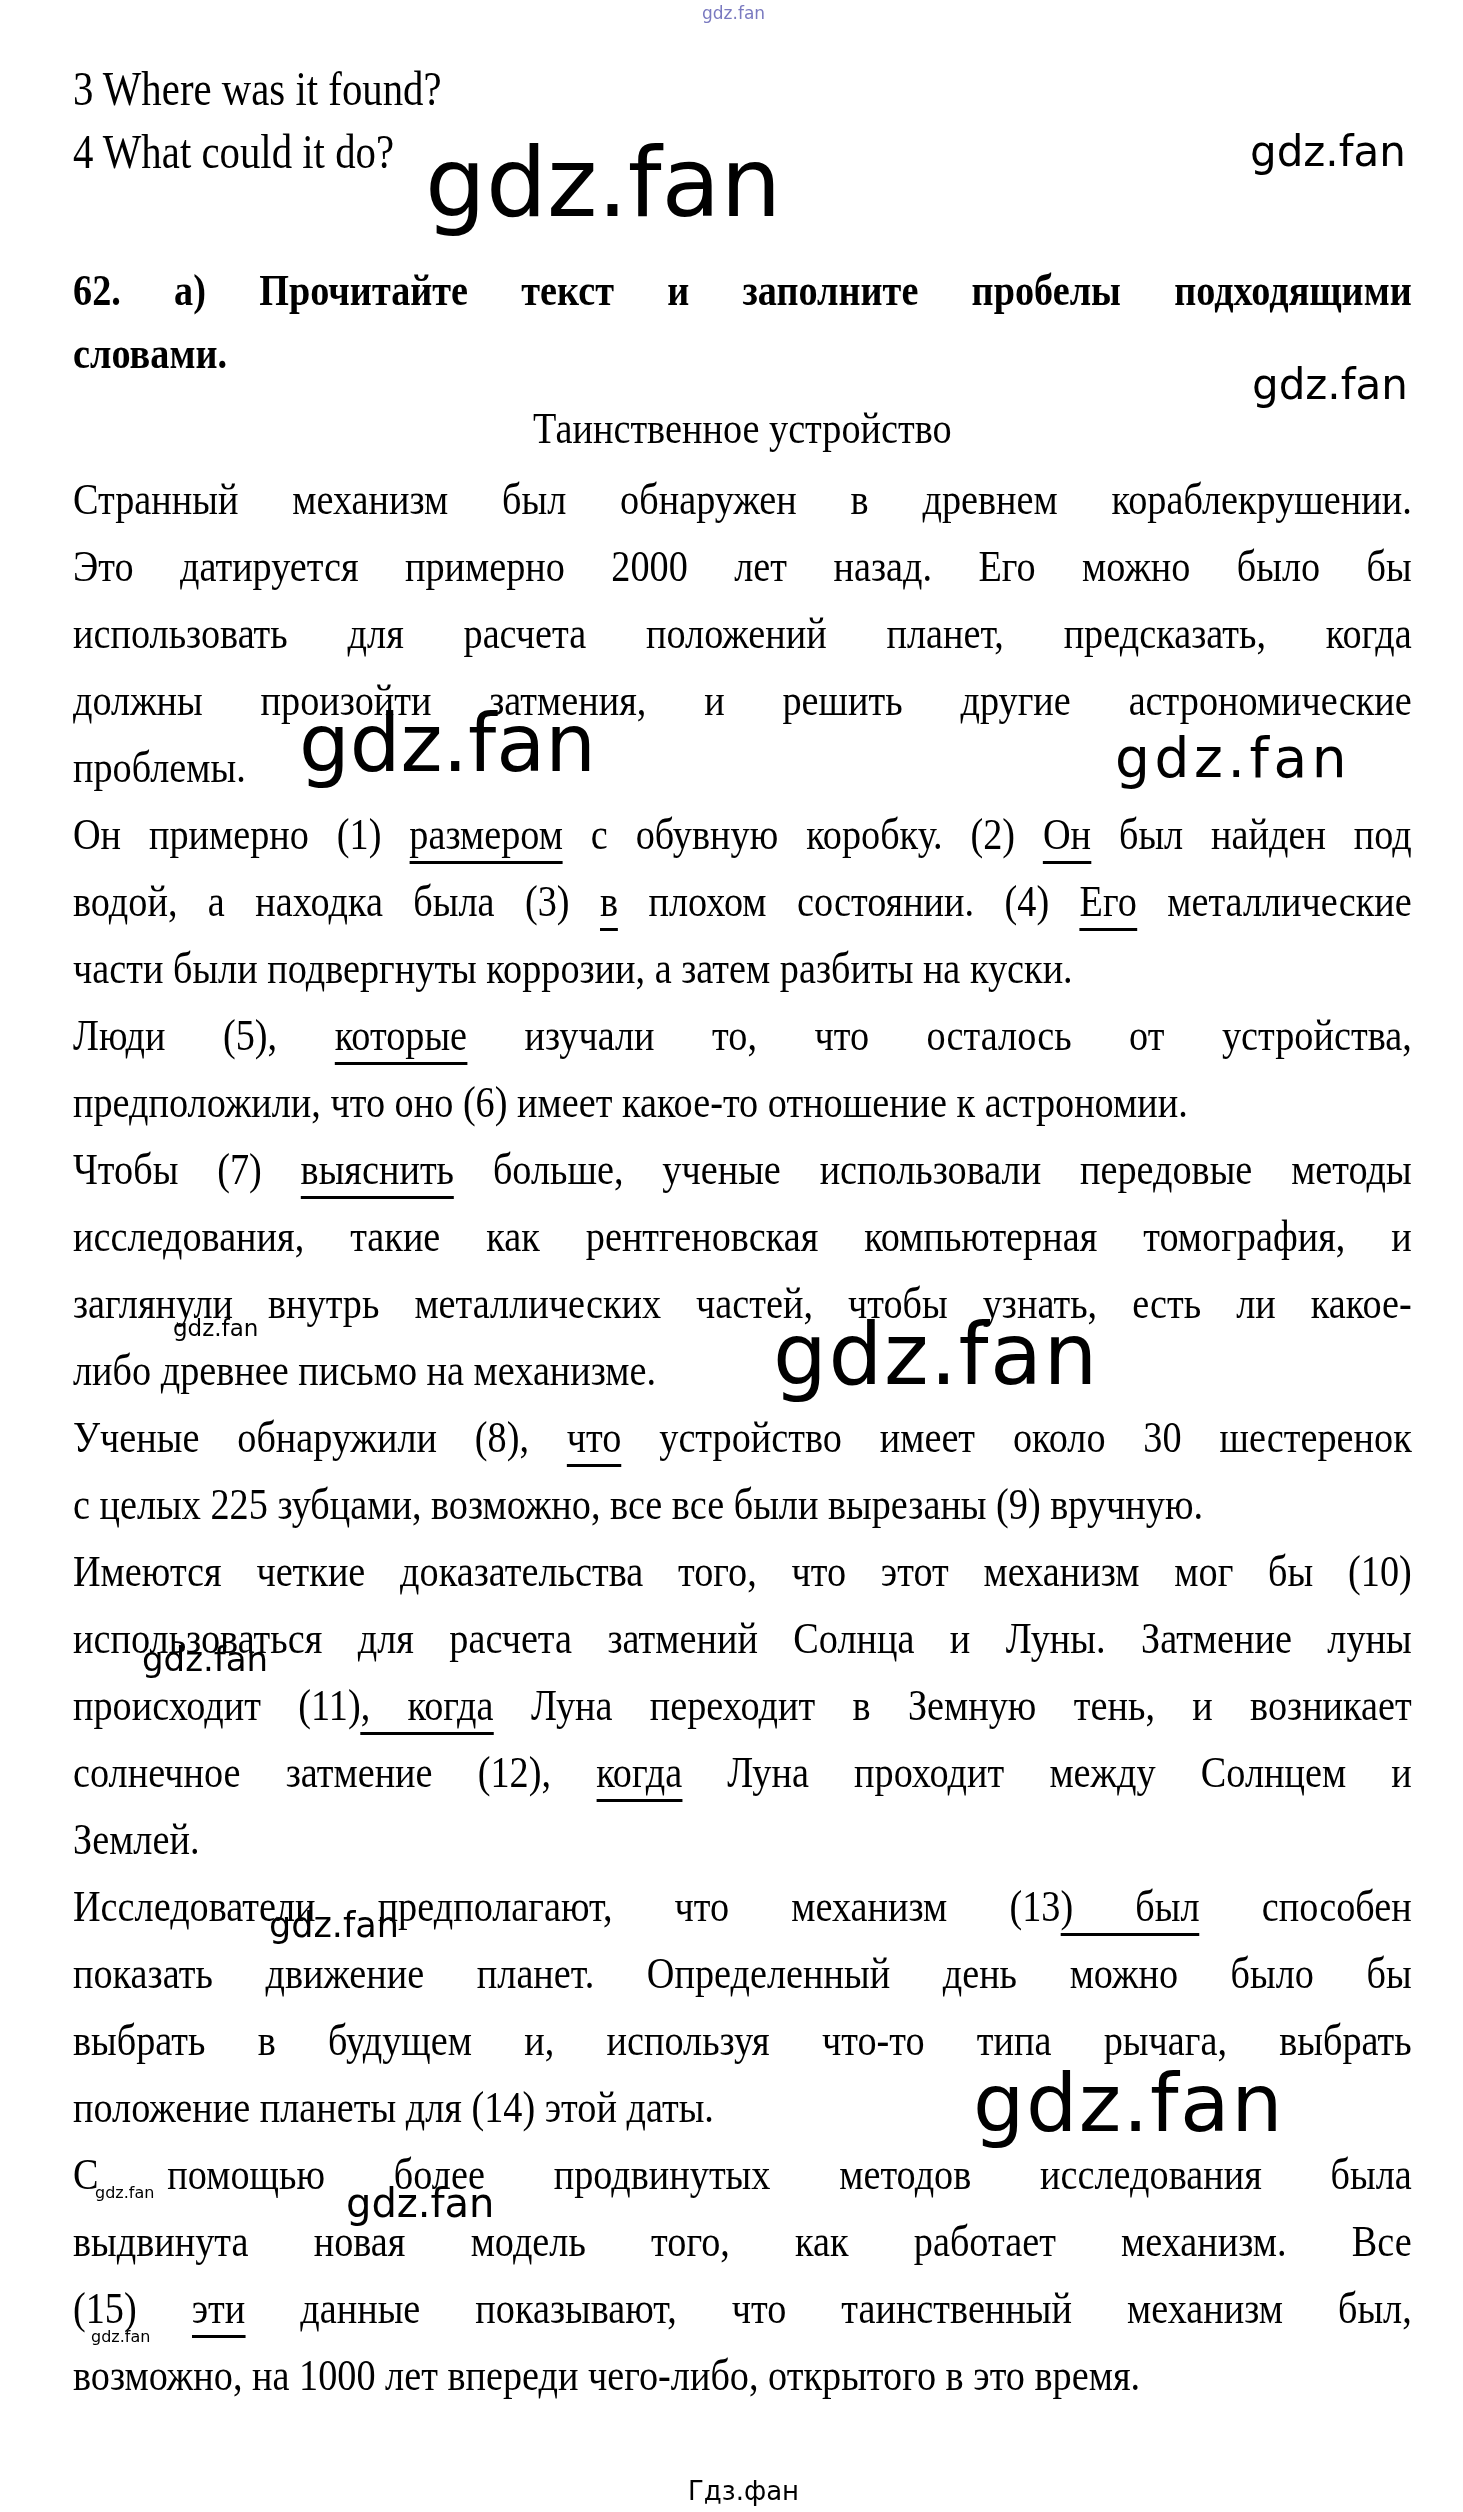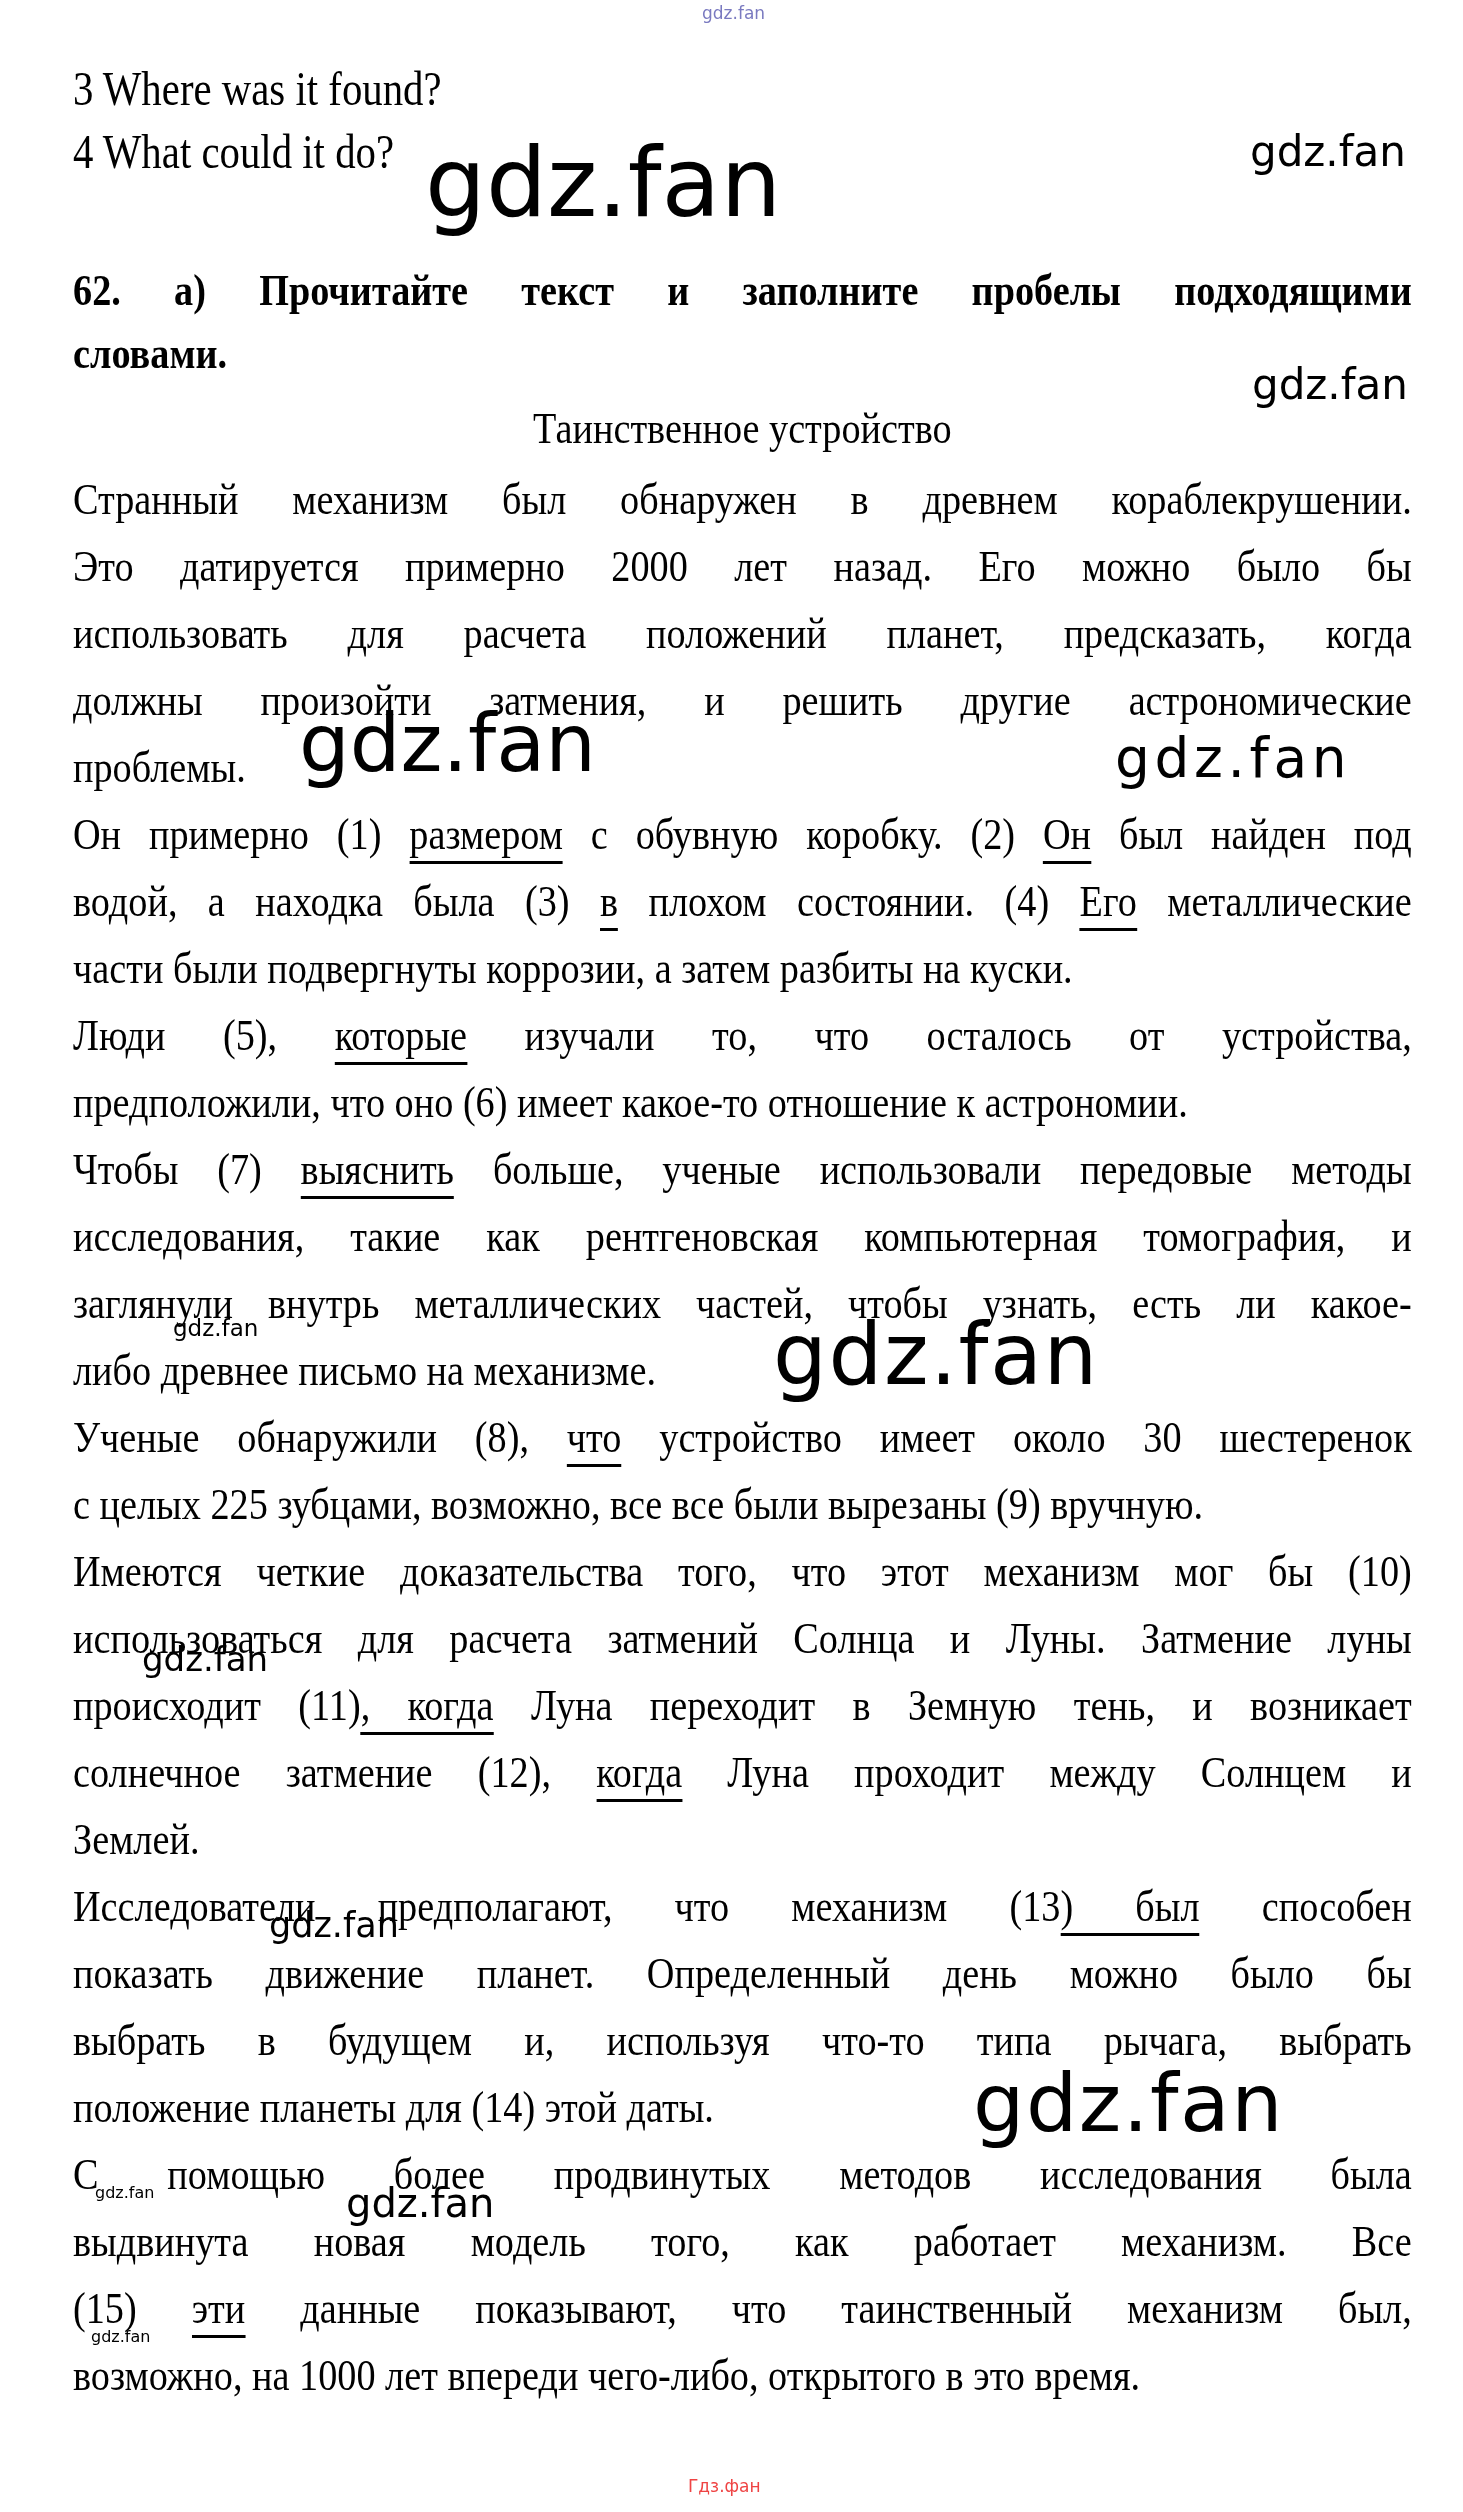--- a/index.html
+++ b/index.html
@@ -10,22 +10,22 @@
   .absline{position:absolute;left:73px;}
   .qline{font-size:48px;line-height:67px;height:67px;text-align:left;}
   .hline{font-size:45px;line-height:67px;height:67px;font-weight:bold;}
   .fill{text-align:justify;text-align-last:justify;}
   .noFill{text-align:left;text-align-last:left;}
   .title-line{font-size:45px;line-height:67px;height:67px;text-align:center;}
   #body-text{position:absolute;left:73px;top:466px;}
   .bline{font-size:45px;line-height:67px;height:67px;}
   .u{border-bottom:3.8px solid #000;padding-bottom:1.5px;}
   .wm{position:absolute;font-family:"DejaVu Sans",sans-serif;line-height:1;white-space:nowrap;}
-  #footer-name{position:absolute;font-family:"DejaVu Sans",sans-serif;font-size:17px;line-height:1;
-        left:688px;top:2478px;color:#ef4444;}
+  #footer-name{position:absolute;font-family:"DejaVu Sans",sans-serif;font-size:26px;line-height:1;
+        left:688px;top:2478px;color:#000000;}
 </style>
 </head>
 <body>
 
 <div class="page">
 
   <div id="watermark-layer">
       <div class="wm" style="left: 702px; top: 4.6px; font-size: 17px; color: rgb(122, 122, 192);">gdz.fan</div>
       <div class="wm" style="left: 425px; top: 135px; font-size: 96px; color: rgb(0, 0, 0);">gdz.fan</div>
       <div class="wm" style="left: 1250px; top: 131px; font-size: 42px; color: rgb(0, 0, 0);">gdz.fan</div>

